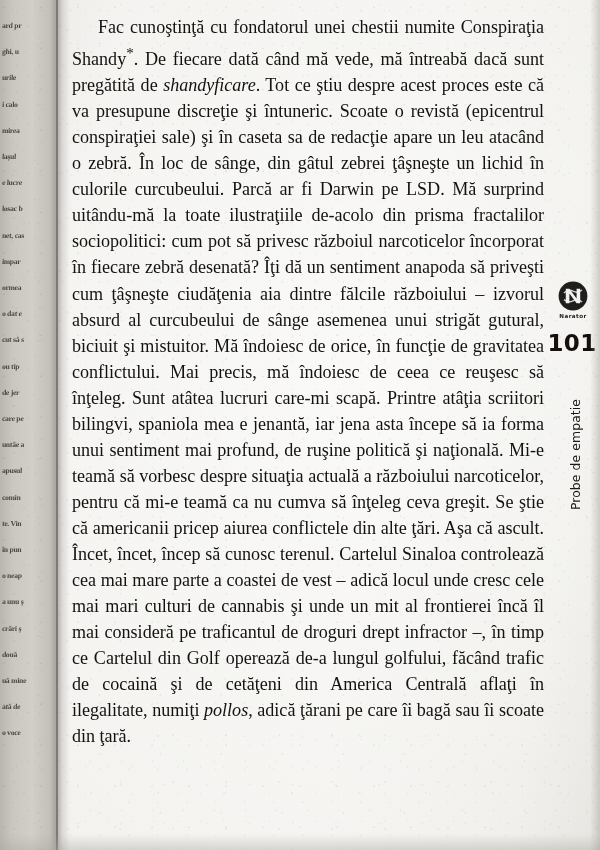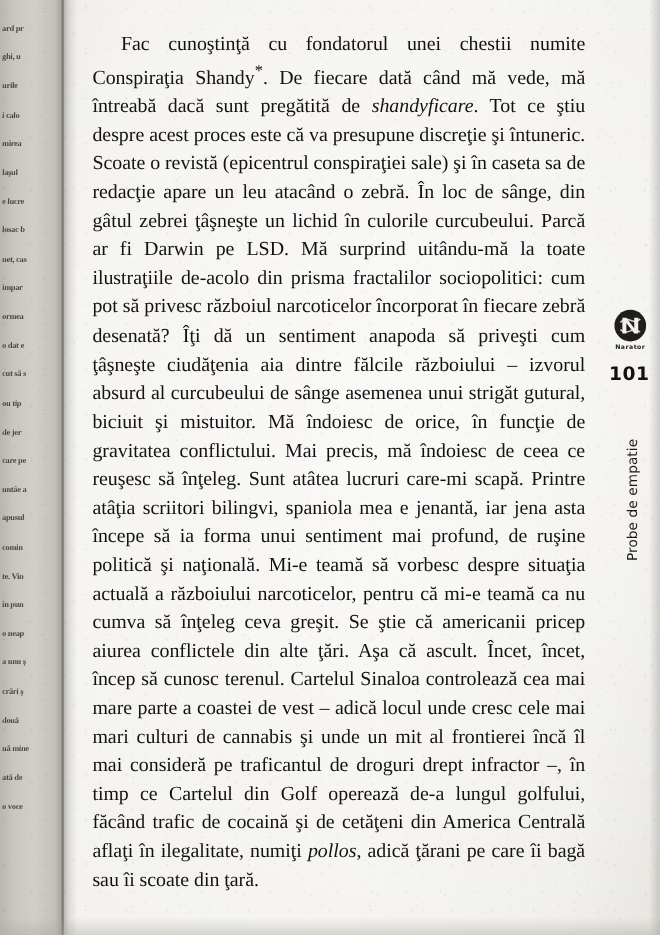--- a/index.html
+++ b/index.html
@@ -74,21 +74,21 @@
   }
 
   
   #column {
     position: absolute;
     left: 72px;
     top: 14px;
     width: 472px;
   }
   #column p {
-    margin: 12px;
+    margin: 0;
     font-size: 18.1px;
     line-height: 26.05px;
     text-align: justify;
     text-justify: inter-word;
     letter-spacing: -0.02px;
     word-spacing: -0.1px;
     color: #131211;
   }
   #column p.first { text-indent: 26px; }
   #column i { font-style: italic; }
@@ -148,21 +148,21 @@
     letter-spacing: .45px;
     color: #232120;
   }
   #folio {
     position: absolute;
     left: 0;
     top: 330px;
     width: 52px;
     text-align: center;
     font-family: "DejaVu Sans", "Liberation Sans", sans-serif;
-    font-size: 17px;
+    font-size: 23px;
     font-weight: 700;
     letter-spacing: .4px;
     color: #16100d;
   }
   #running-head {
     position: absolute;
     left: -31px;
     top: 447px;
     width: 120px;
     text-align: center;

